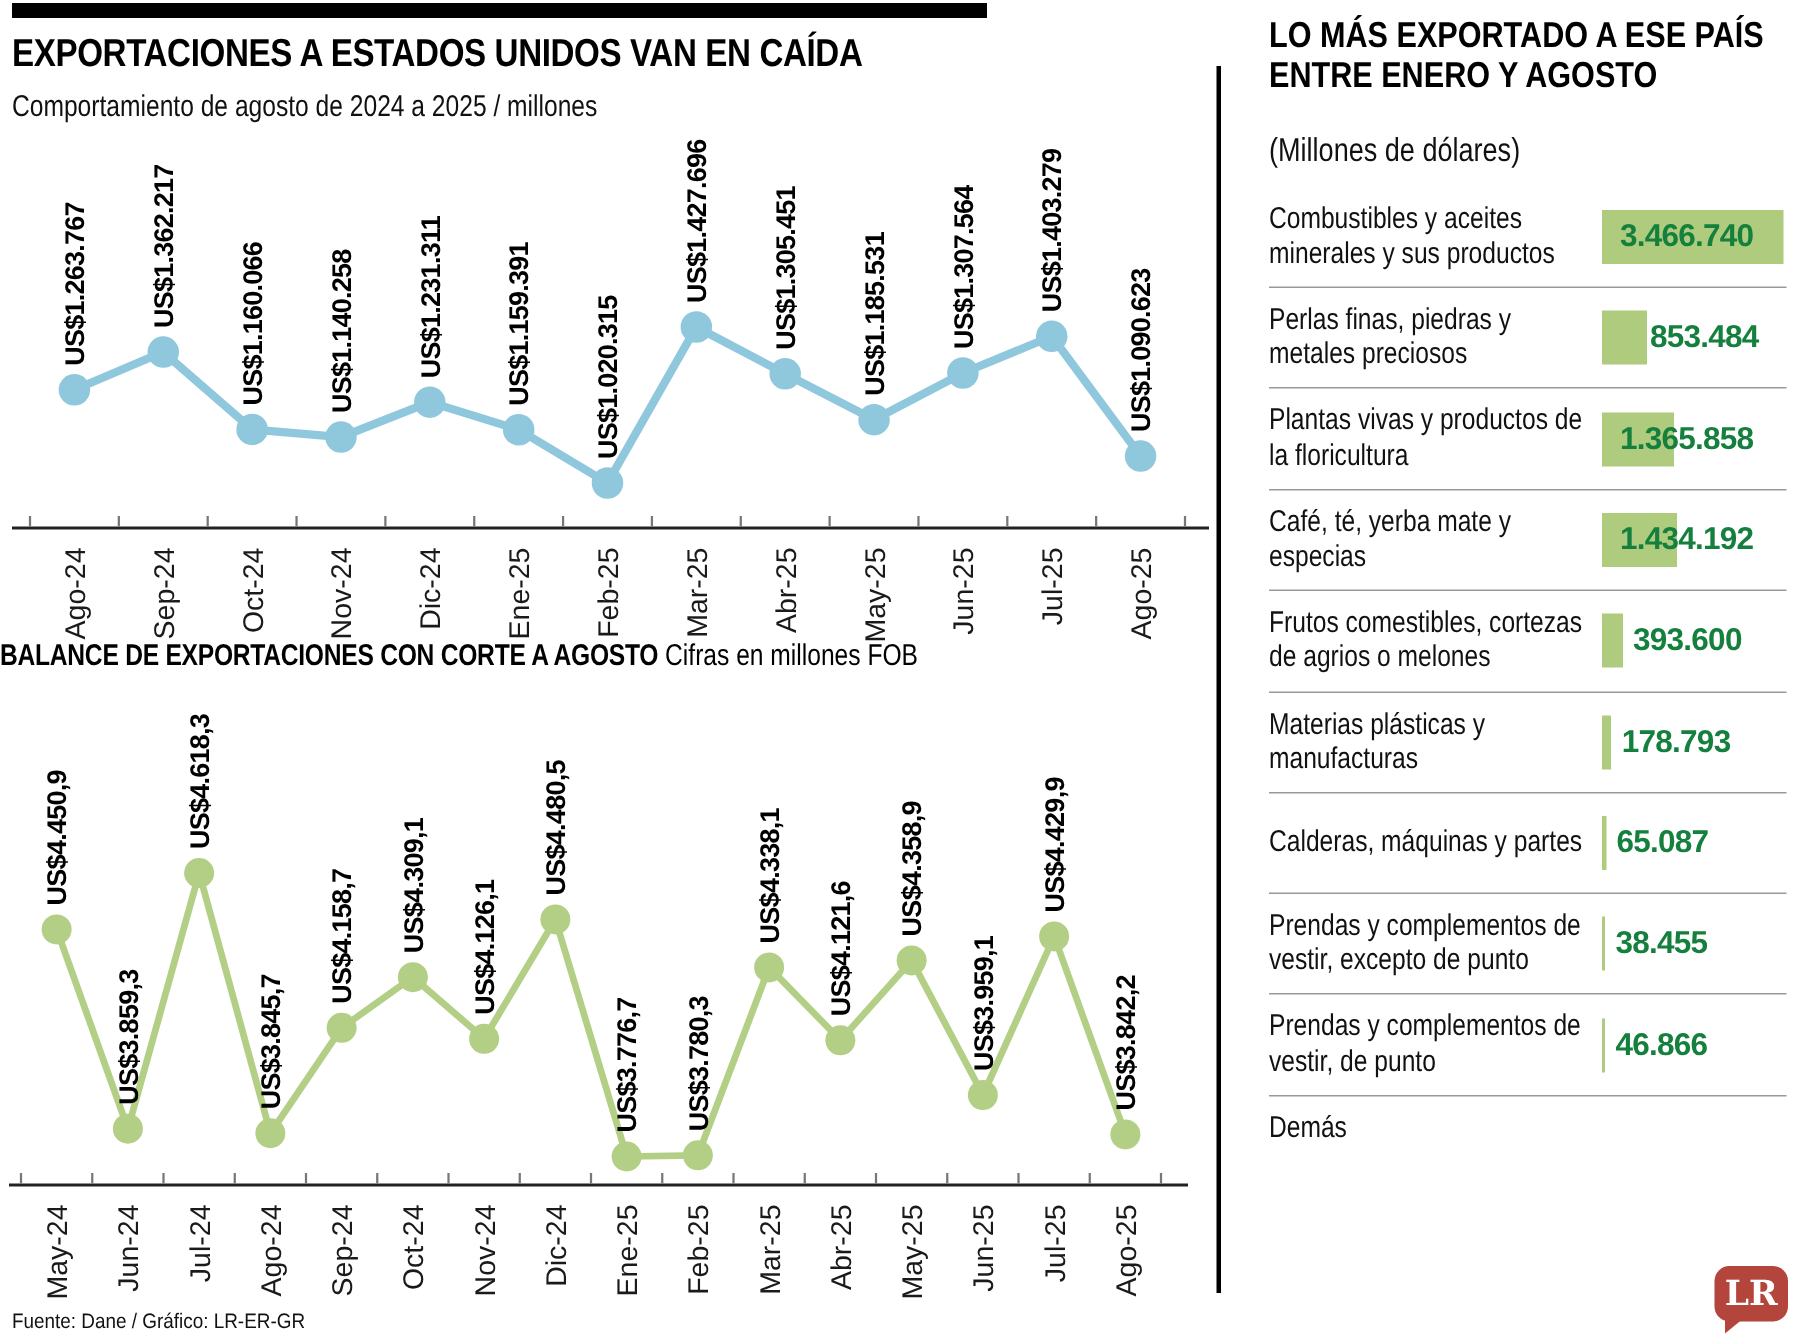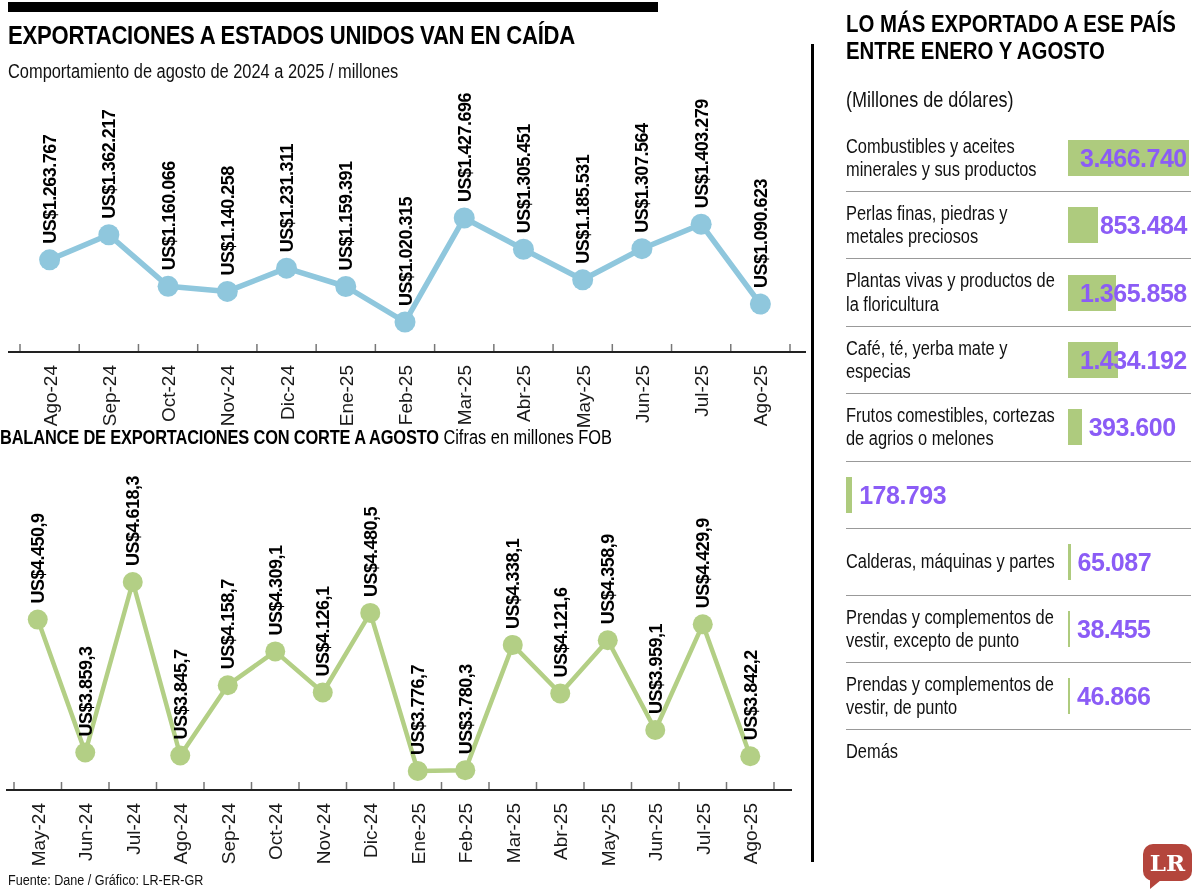--- a/index.html
+++ b/index.html
@@ -22,21 +22,21 @@
 
   .sidebar{position:absolute;left:833px;top:10px;width:358px;box-sizing:border-box;padding-left:13px;}
   .s-title{font-size:24px;font-weight:bold;line-height:1.14;}
   .s-subtitle{font-size:22px;margin-top:22px;color:#111;}
   .s-rows{margin-top:12px;}
   .s-row{display:flex;align-items:center;border-bottom:1px solid #999;padding:10px 0;min-height:46px;}
   .s-row.demas{flex-direction:column;align-items:stretch;border-bottom:none;padding-bottom:0;min-height:0;}
   .s-label{flex:0 0 222px;width:222px;font-size:20px;line-height:1.16;color:#111;}
   .s-cell{position:relative;flex:1;height:44px;}
   .s-bar{position:absolute;left:0;top:50%;transform:translateY(-50%);height:36px;background:var(--bar-green,#aecb7e);}
-  .s-num{position:absolute;top:50%;transform:translateY(-50%);font-weight:bold;font-size:25px;letter-spacing:-0.5px;white-space:nowrap;color:#8b5cf6;}
+  .s-num{position:absolute;top:50%;transform:translateY(-50%);font-weight:bold;font-size:21px;letter-spacing:-0.5px;white-space:nowrap;color:#15803d;}
 
   .lr-logo{position:absolute;left:1143px;top:844px;width:49px;height:37px;background:var(--logo-red,#b4453c);
            border-radius:5px;display:flex;align-items:center;justify-content:center;
            font-family:"DejaVu Serif",serif;font-weight:bold;font-size:23px;color:#fff;}
   .lr-logo::after{content:"";position:absolute;left:7px;bottom:-8px;width:0;height:0;
            border-top:9px solid var(--logo-red,#b4453c);border-right:11px solid transparent;}
   svg text{font-family:"Liberation Sans",sans-serif;}
 </style>
 </head>
 <body style="--bar-green: #aecb7e; --logo-red: #b4453c;">
@@ -224,20 +224,21 @@
           </div>
         </div>
         <div class="s-row">
           <div class="s-label"><span class="cond">Frutos comestibles, cortezas<br>de agrios o melones</span></div>
           <div class="s-cell">
             <div class="s-bar" style="background: rgb(174, 203, 126); width: 13.7px;"></div>
             <span class="s-num" style="left: 20.7px;">393.600</span>
           </div>
         </div>
         <div class="s-row">
+          <div class="s-label"><span class="cond">Materias plásticas y<br>manufacturas</span></div>
           <div class="s-cell">
             <div class="s-bar" style="background: rgb(174, 203, 126); width: 6.2px;"></div>
             <span class="s-num" style="left: 13.2px;">178.793</span>
           </div>
         </div>
         <div class="s-row">
           <div class="s-label"><span class="cond">Calderas, máquinas y partes</span></div>
           <div class="s-cell">
             <div class="s-bar" style="background: rgb(174, 203, 126); width: 2.6px;"></div>
             <span class="s-num" style="left: 9.6px;">65.087</span>

